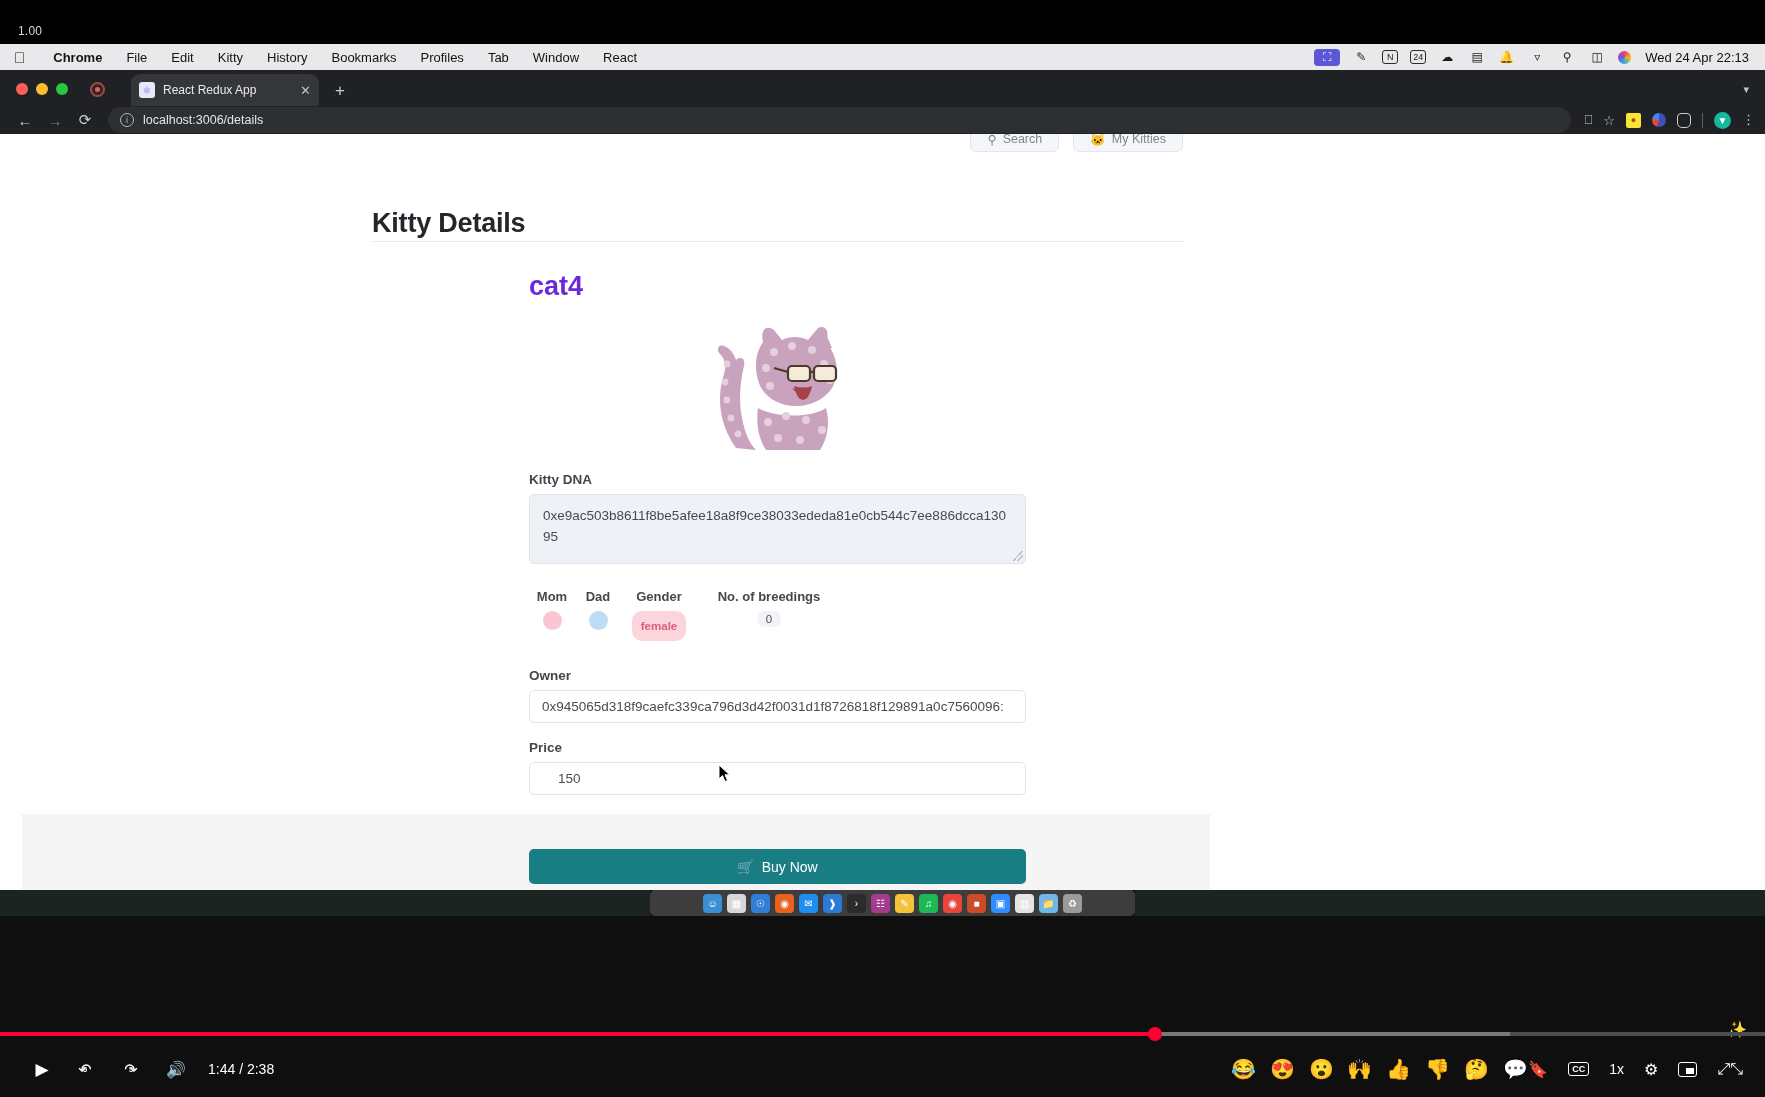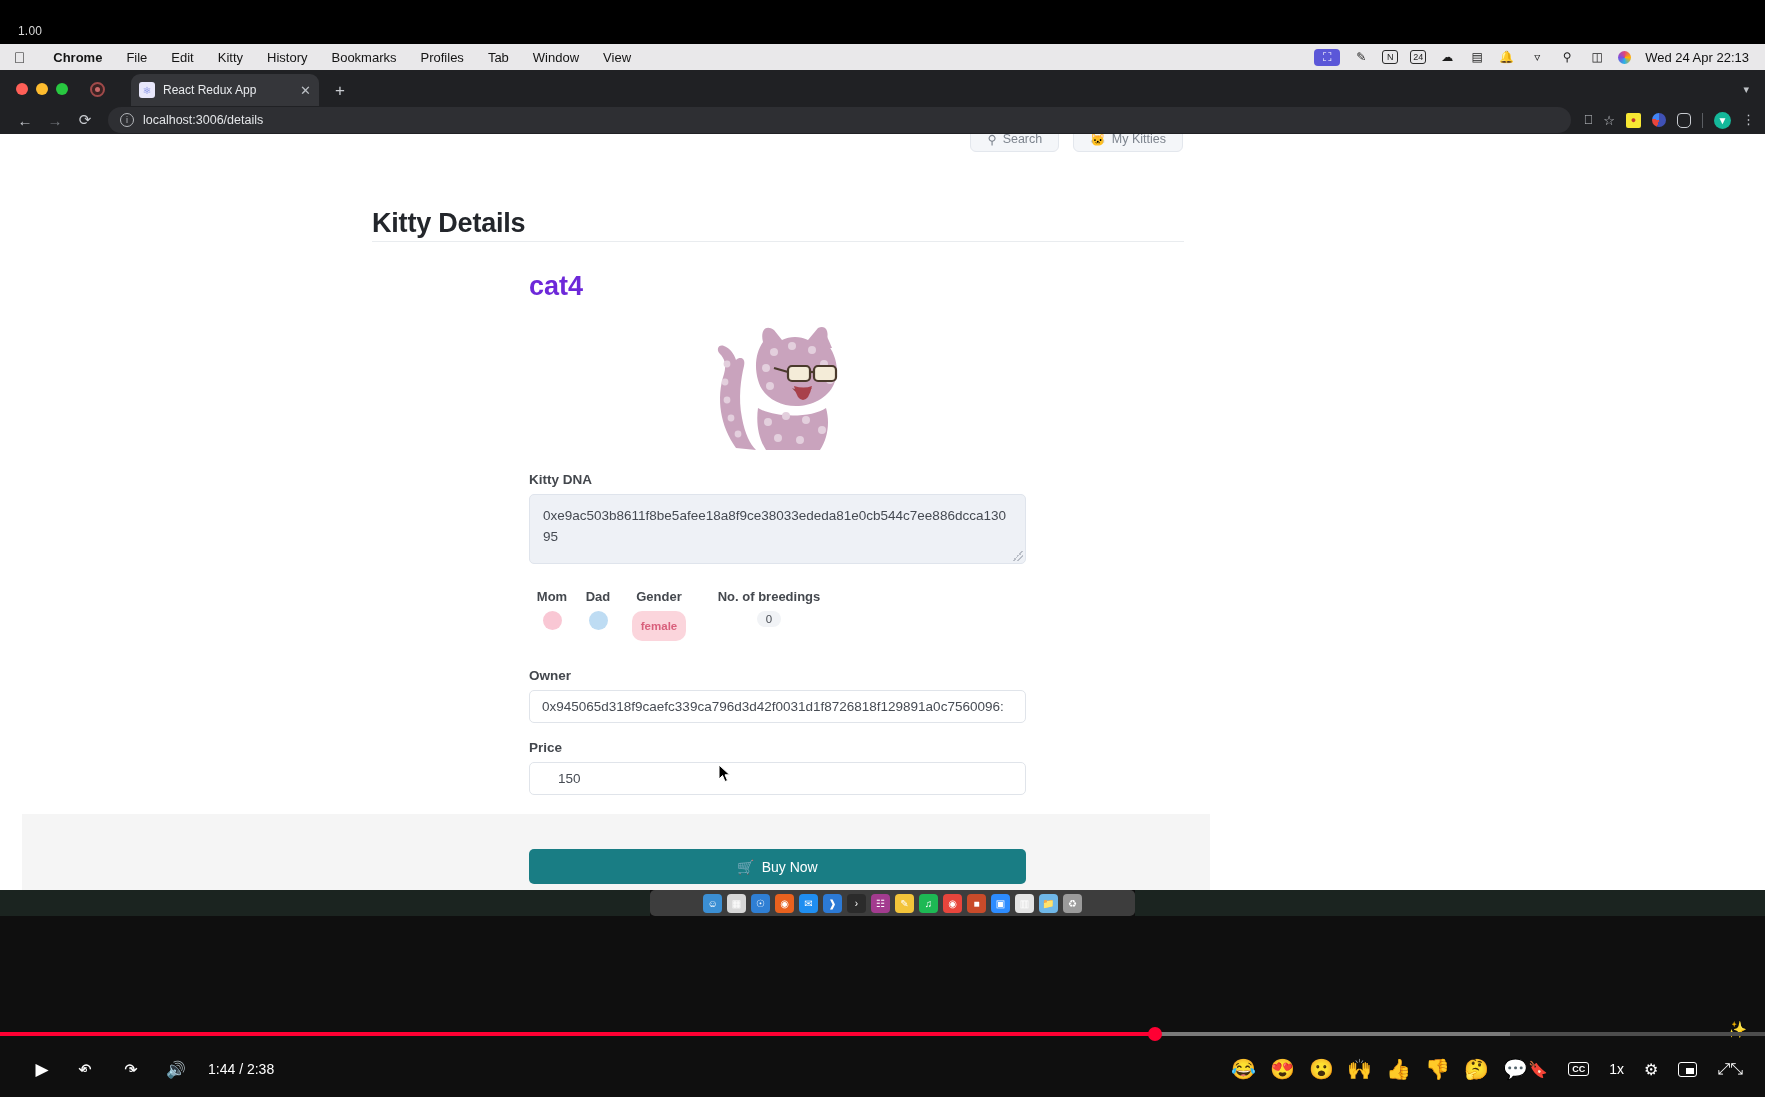--- a/index.html
+++ b/index.html
@@ -275,21 +275,21 @@
     <span class="apple"></span>
     <span class="mitem bold">Chrome</span>
     <span class="mitem">File</span>
     <span class="mitem">Edit</span>
     <span class="mitem">Kitty</span>
     <span class="mitem">History</span>
     <span class="mitem">Bookmarks</span>
     <span class="mitem">Profiles</span>
     <span class="mitem">Tab</span>
     <span class="mitem">Window</span>
-    <span class="mitem">View</span>
+    <span class="mitem">React</span>
     <span class="spacer"></span>
     <span class="tray">
       <span class="tico hl">⛶</span>
       <span class="tico">✎</span>
       <span class="tico boxico">N</span>
       <span class="tico boxico">24</span>
       <span class="tico">☁</span>
       <span class="tico">▤</span>
       <span class="tico">🔔</span>
       <span class="tico">▿</span>

